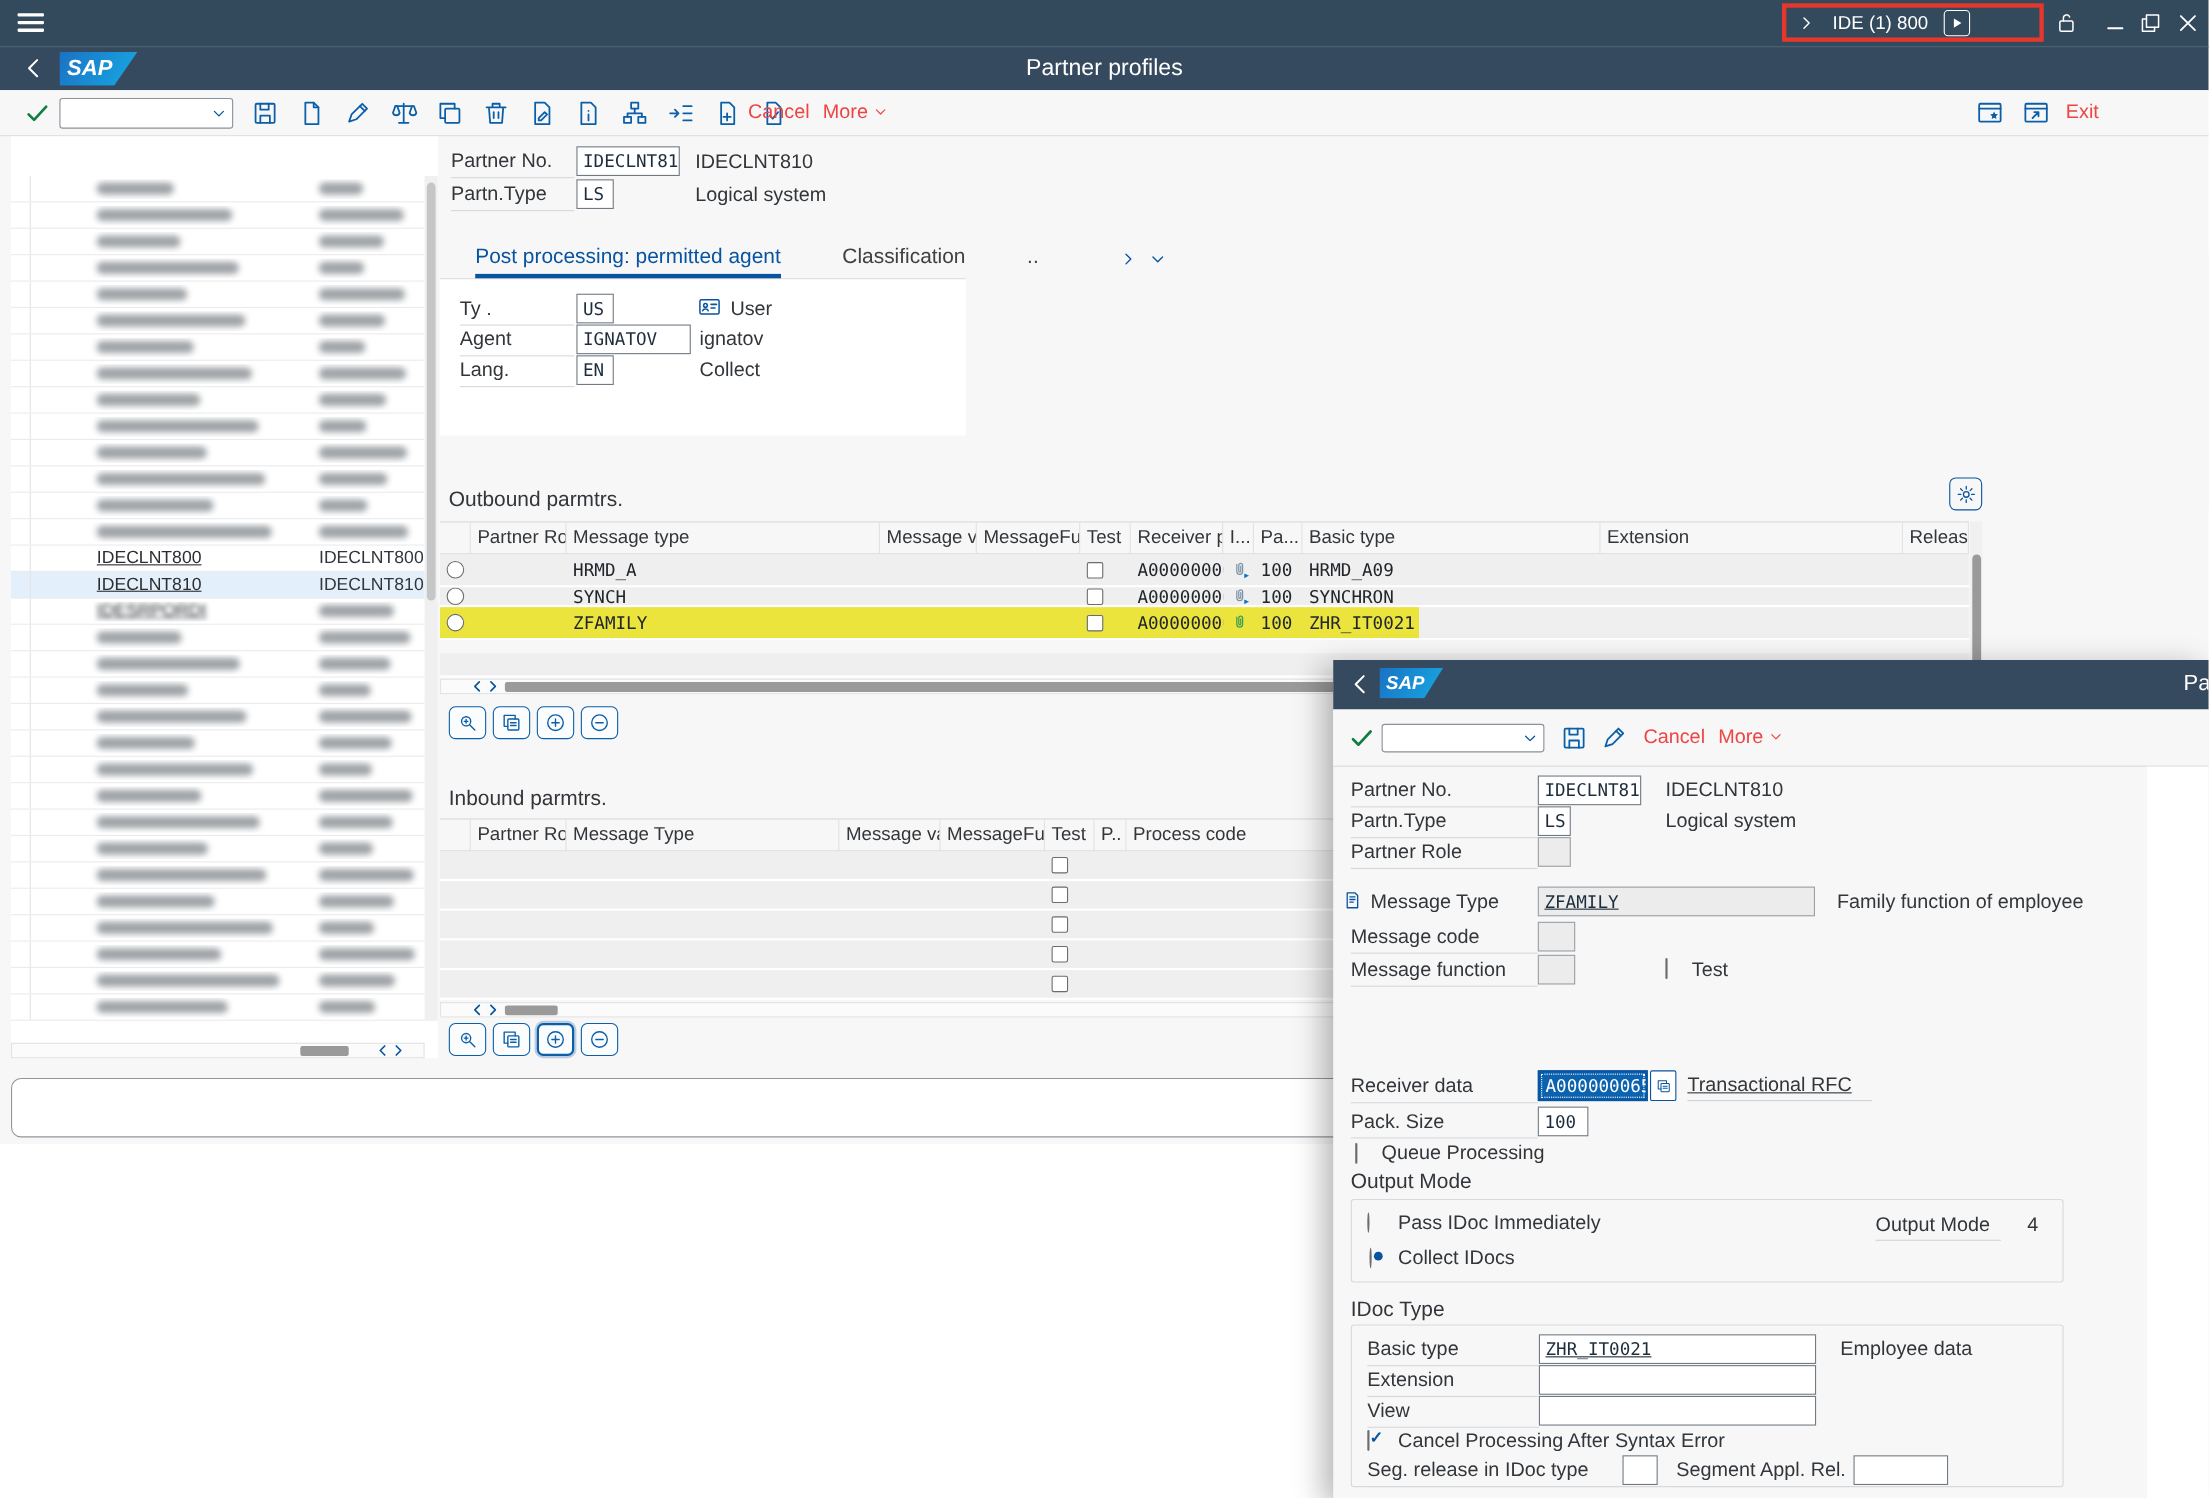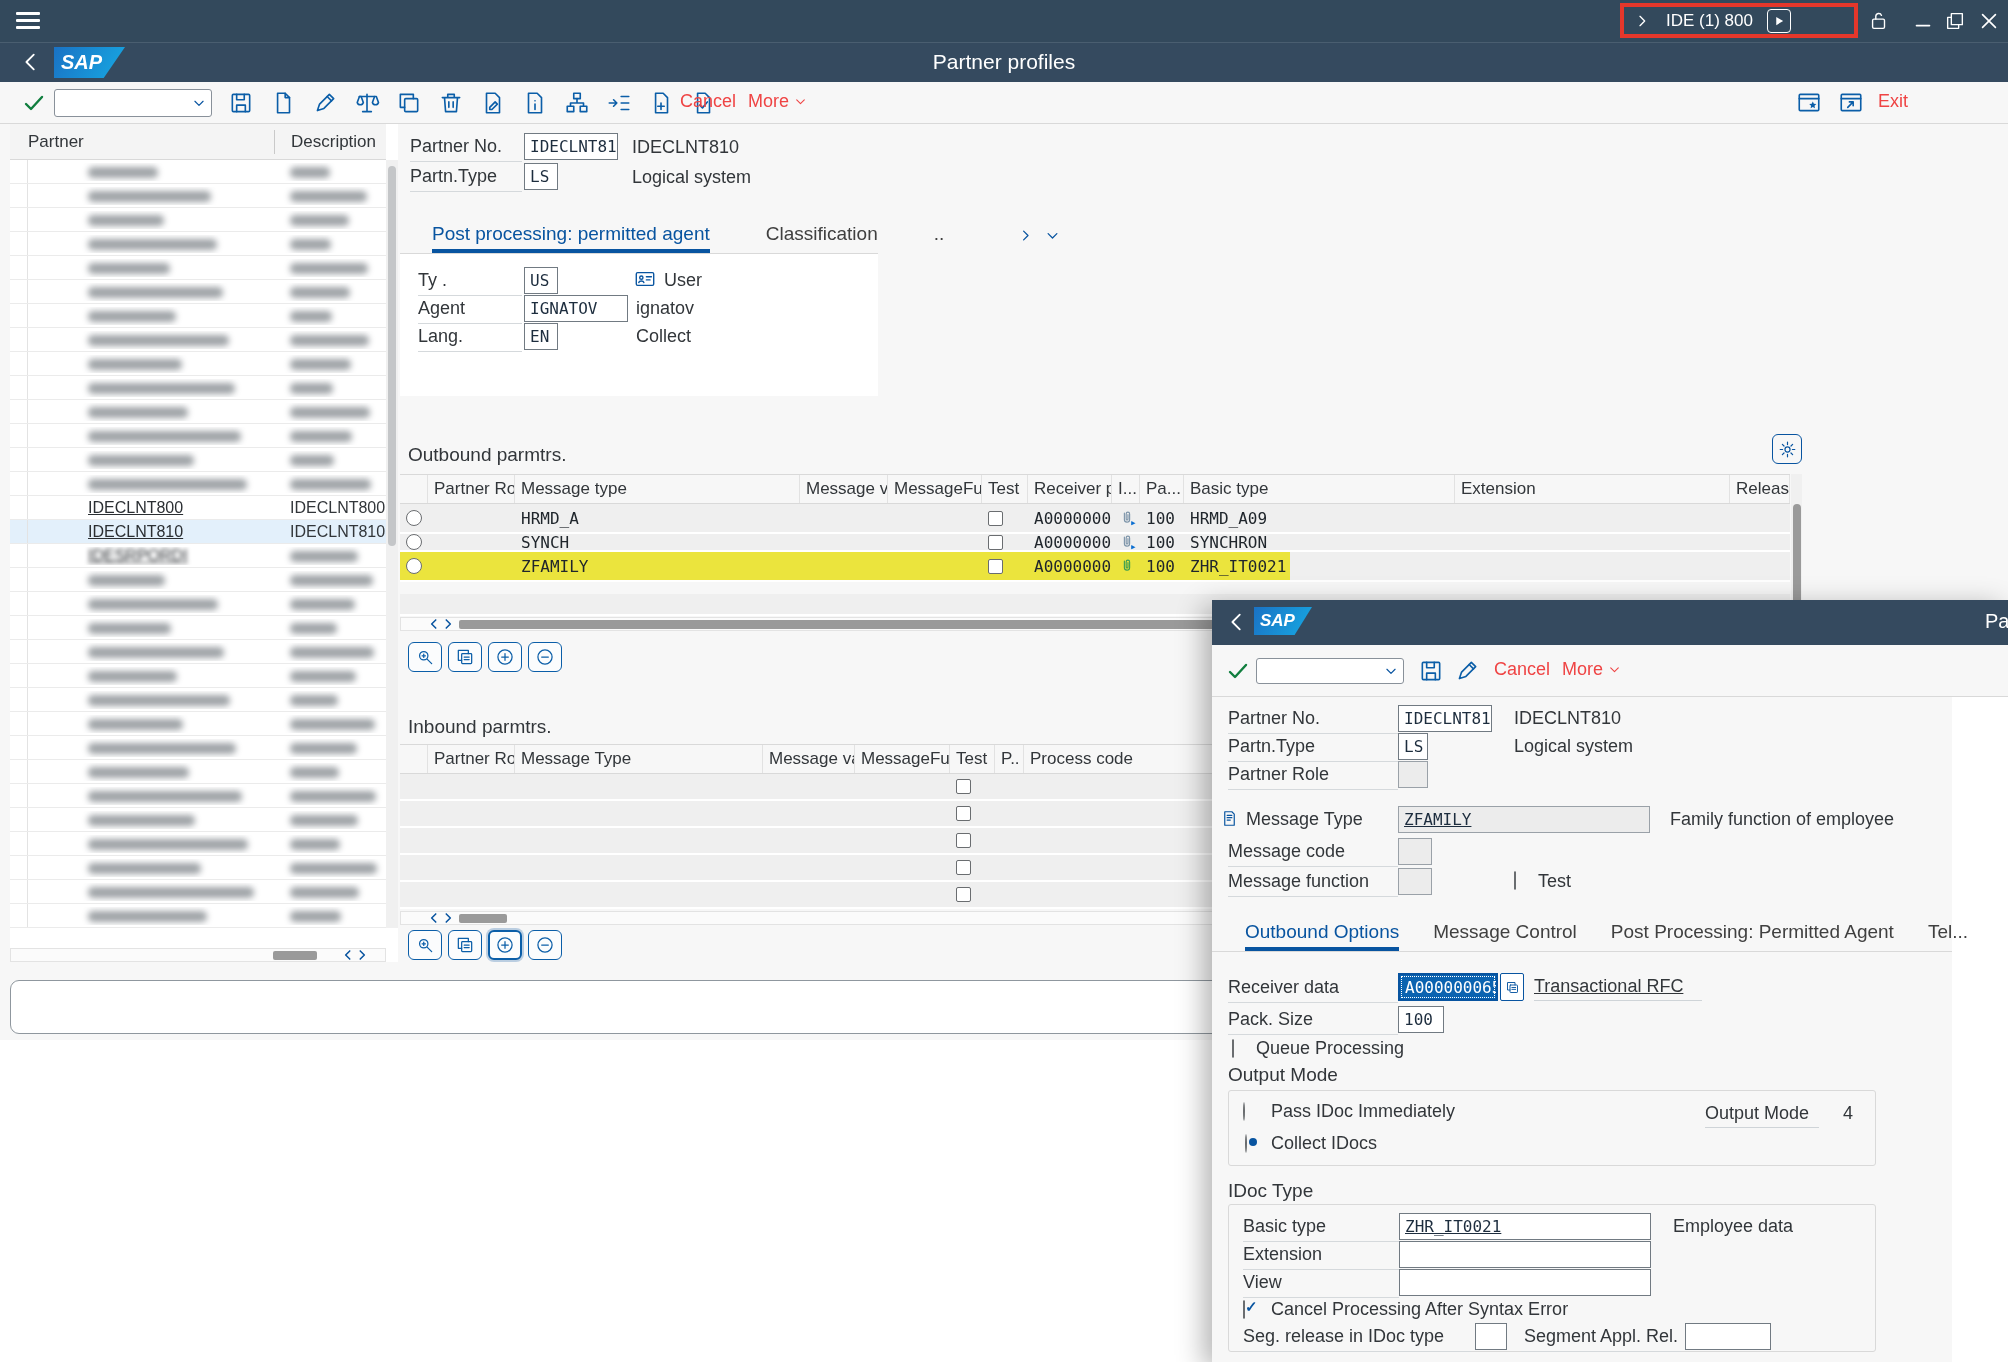--- a/index.html
+++ b/index.html
@@ -285,24 +285,20 @@
           <path d="M3 8h18"></path>
           <path d="M9 16l5-5M10.5 11H14v3.5"></path>
         </svg>
       </span>
     <span class="abs link" style="left:1878px;top:9px;">Exit</span>
   </div>
 
   <div class="abs" style="left:0;top:124px;width:2008px;height:916px;background:#f7f7f7;"></div>
 
   <div class="abs" id="partner-panel">
-    <div id="pl-header">
-      <div class="h1">Partner</div>
-      <div class="h2">Description</div>
-    </div>
     <div id="partner-rows">
         <div class="prow">
           <div class="sel"></div>
           <div class="pcell"><span class="blob" style="width: 70px;"></span></div>
           <div class="dcell"><span class="blob" style="width: 40px;"></span></div>
         </div>
         <div class="prow">
           <div class="sel"></div>
           <div class="pcell"><span class="blob" style="width: 123px;"></span></div>
           <div class="dcell"><span class="blob" style="width: 77px;"></span></div>
@@ -860,26 +856,20 @@
     <span class="abs flabel" style="left:34px;top:209px;width:152px;border-bottom:none;">Message Type</span>
     <div class="abs box gray ul" style="left:186px;top:206px;width:252px;">ZFAMILY</div>
     <span class="abs ptext" style="left:458px;top:209px;">Family function of employee</span>
     <span class="abs flabel" style="left:16px;top:241px;width:170px;">Message code</span>
     <div class="abs box gray" style="left:186px;top:238px;width:34px;"></div>
     <span class="abs flabel" style="left:16px;top:271px;width:170px;">Message function</span>
     <div class="abs box gray" style="left:186px;top:268px;width:34px;"></div>
     <span class="abs cb" style="left:302px;top:272px;"></span>
     <span class="abs rlabel" style="left:326px;top:271px;">Test</span>
 
-    <div class="abs tabstrip" id="ov-tabs" style="left:0;top:316px;width:740px;height:36px;padding-left:33px;gap:34px;">
-        <span class="tab active">Outbound Options</span>
-        <span class="tab">Message Control</span>
-        <span class="tab">Post Processing: Permitted Agent</span>
-        <span class="tab">Tel...</span>
-      </div>
 
     <span class="abs flabel" style="left:16px;top:377px;width:170px;">Receiver data</span>
     <div class="abs box selbox" style="left:186px;top:373px;width:100px;height:28px;">A000000065</div>
     <div class="abs minibtn" style="left:288px;top:373px;width:24px;height:28px;">
         <span class="ic">
           <svg viewBox="0 0 24 24" fill="none" stroke="currentColor" stroke-width="1.5" stroke-linecap="round" stroke-linejoin="round">
             <rect x="8" y="8" width="12" height="12" rx="1"></rect>
             <path d="M16 8V4H4v12h4M11 12h6M11 15h6"></path>
           </svg>
         </span>

